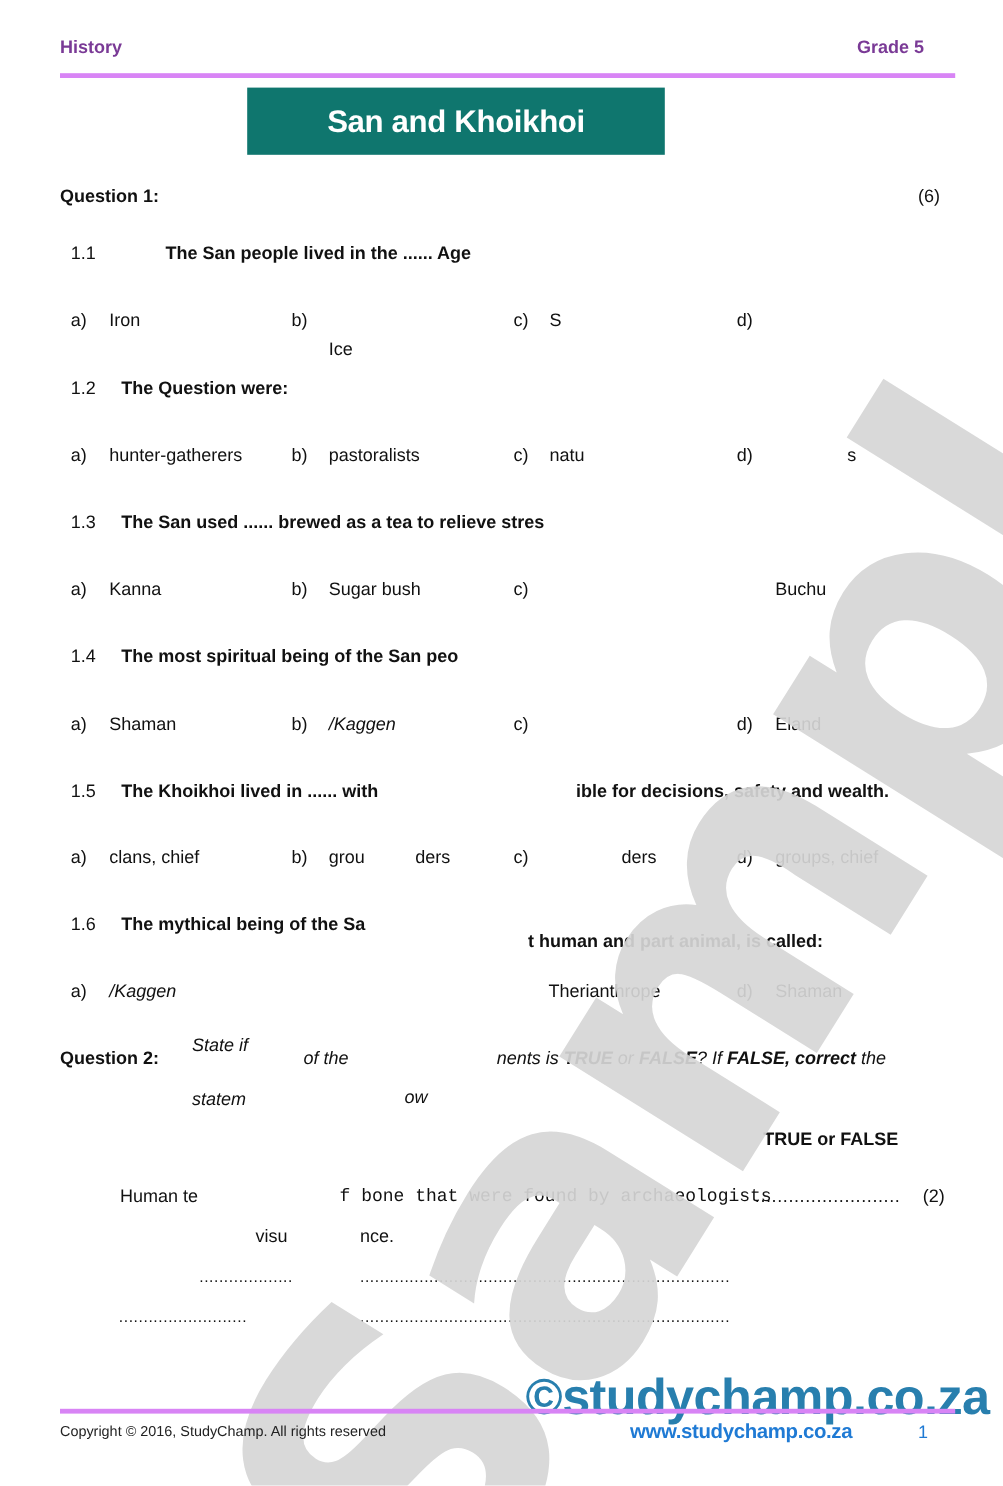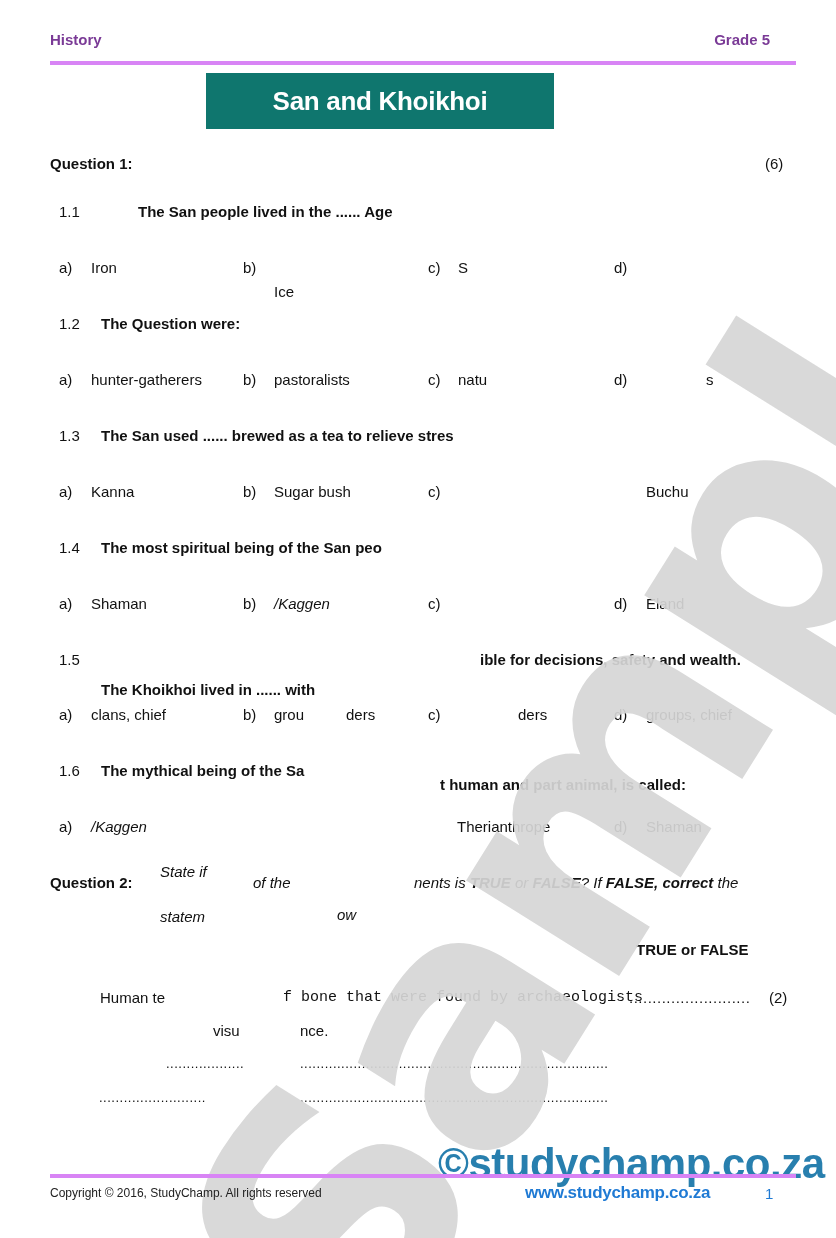--- a/index.html
+++ b/index.html
@@ -88,21 +88,21 @@
       <span class="abs" style="left:91px; top:595px;">Shaman</span>
       <span class="abs" style="left:243px; top:595px;">b)</span>
       <span class="abs ital" style="left:274px; top:595px;">/Kaggen</span>
       <span class="abs" style="left:428px; top:595px;">c)</span>
       <span class="abs" style="left:614px; top:595px;">d)</span>
       <span class="abs" style="left:646px; top:595px;">Eland</span>
     </div>
 
     <div>
       <span class="abs" style="left:59px; top:651px;">1.5</span>
-      <span class="abs bold" style="left:101px; top:681px;">The Khoikhoi lived in ...... with</span>
+      <span class="abs bold" style="left:101px; top:651px;">The Khoikhoi lived in ...... with</span>
       <span class="abs bold" style="left:480px; top:651px;">ible for decisions, safety and wealth.</span>
       <span class="abs" style="left:59px; top:706px;">a)</span>
       <span class="abs" style="left:91px; top:706px;">clans, chief</span>
       <span class="abs" style="left:243px; top:706px;">b)</span>
       <span class="abs" style="left:274px; top:706px;">grou</span>
       <span class="abs" style="left:346px; top:706px;">ders</span>
       <span class="abs" style="left:428px; top:706px;">c)</span>
       <span class="abs" style="left:518px; top:706px;">ders</span>
       <span class="abs" style="left:614px; top:706px;">d)</span>
       <span class="abs" style="left:646px; top:706px;">groups, chief</span>

